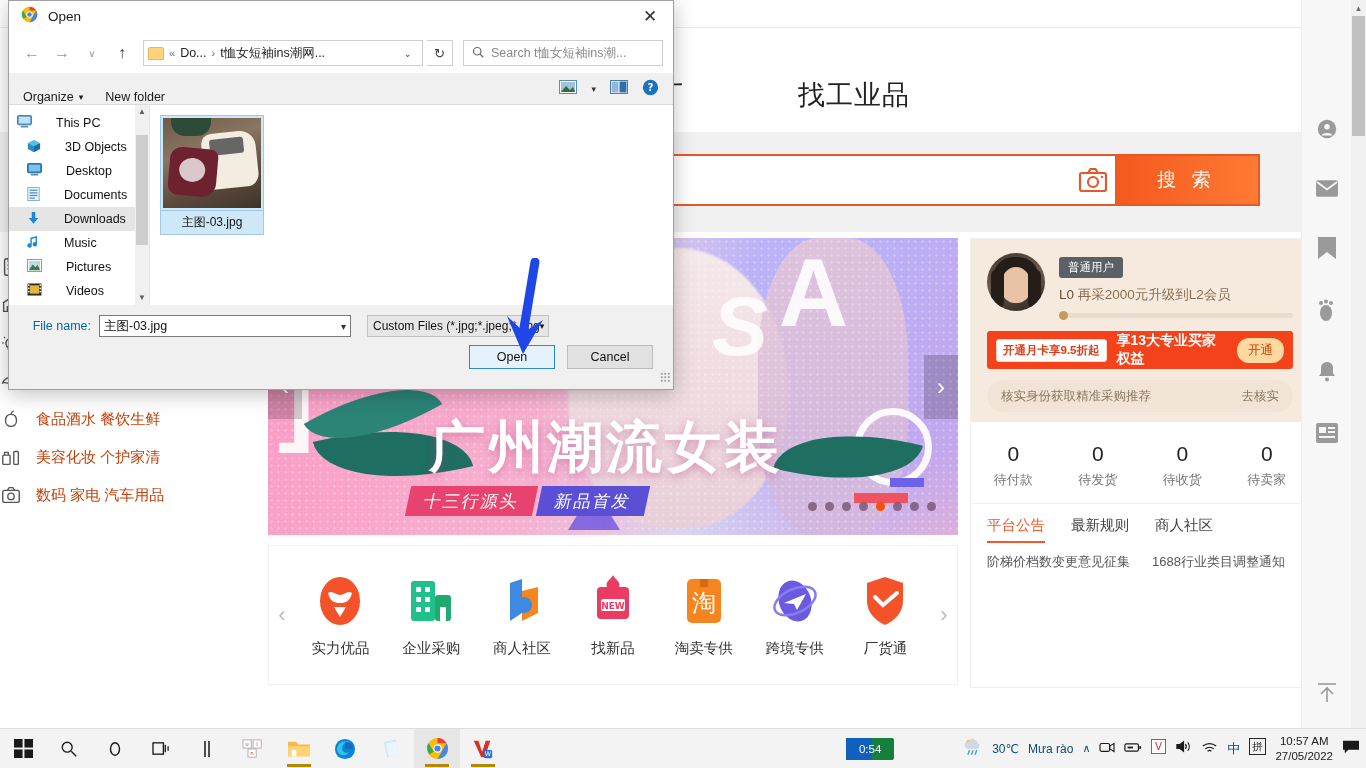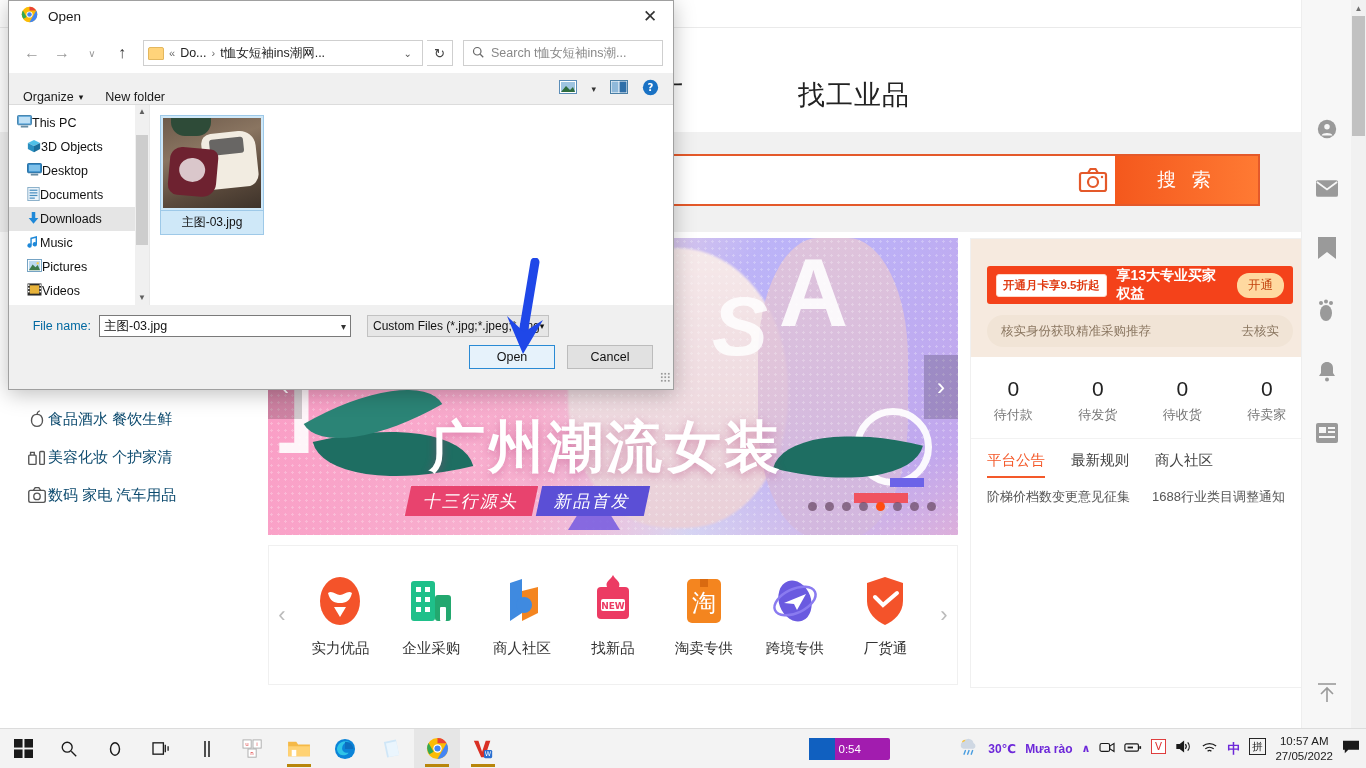--- a/index.html
+++ b/index.html
@@ -56,22 +56,22 @@
     color: #fff; font-size: 19px; letter-spacing: 5px;
     display: flex; align-items: center; justify-content: center; cursor: pointer;
   }
 
   
   .catbar {
     position: absolute; top: 240px; left: 0; width: 258px; height: 455px;
     background: #fff; padding-top: 8px;
   }
   .catrow {
-    display: flex; align-items: center; 
-    height: 38px; padding-left: 26px; font-size: 15px; color: #0c4a6e;
+    display: flex; align-items: center; gap: 14px;
+    height: 38px; font-size: 15px; color: #c2410c;
   }
   .catrow .ci { width: 22px; height: 22px; flex: 0 0 22px; color: #555; }
 
   
   .banner {
     position: absolute; top: 238px; left: 268px; width: 690px; height: 297px;
     overflow: hidden;
     background:
       radial-gradient(circle at 88% 30%, rgba(160,150,255,.55) 0 22%, rgba(160,150,255,0) 45%),
       radial-gradient(circle at 16% 72%, rgba(255,140,190,.5) 0 26%, rgba(255,140,190,0) 52%),
@@ -215,24 +215,24 @@
   }
   .tb-item {
     width: 46px; height: 40px; display: flex; align-items: center; justify-content: center;
     position: relative; cursor: pointer;
   }
   .tb-item.active { background: #e6e6e6; }
   .tb-item.running::after {
     content: ''; position: absolute; bottom: 2px; left: 11px; width: 24px; height: 3px; background: #b8860b;
   }
   .tray { margin-left: auto; display: flex; align-items: center; height: 40px; padding-right: 6px; gap: 9px; }
-  .tray-txt { font-size: 12px; color: #6d28d9; font-weight: bold; }
+  .tray-txt { font-size: 12px; color: #0c4a6e; }
   .clock { font-size: 11.5px; color: #202020; line-height: 15px; text-align: center; cursor: pointer; }
   .timer-pill {
-    width: 81px; height: 22px; background: #a21caf; border-radius: 2px; position: relative;
+    width: 48px; height: 22px; background: #15803d; border-radius: 2px; position: relative;
     display: flex; align-items: center; justify-content: center; margin-right: 60px;
   }
   .timer-pill .fill { position: absolute; left: 0; top: 0; bottom: 0; width: 26px; background: #1060c0; }
   .timer-pill span { position: relative; color: #fff; font-size: 11.5px; }
 
   
   .dialog {
     position: absolute; left: 8px; top: 0; width: 666px; height: 390px;
     background: #f0f0f0; border: 1px solid #a0a0a0;
     box-shadow: 0 4px 20px rgba(0,0,0,.25);
@@ -269,21 +269,21 @@
   }
   .dlg-tools {
     height: 32px; background: #f0f0f0; border-bottom: 1px solid #dcdcdc;
     display: flex; align-items: center; padding: 0 14px; gap: 22px; font-size: 12.5px; color: #1a1a1a;
   }
   .tool-a { cursor: pointer; display: flex; align-items: center; gap: 5px; margin-top: 16px; }
   .tool-right { margin-left: auto; display: flex; align-items: center; gap: 14px; }
   .dlg-body { height: 200px; display: flex; background: #fff; }
   .dlg-side { width: 140px; background: #fff; padding-top: 6px; position: relative; }
   .side-item {
-    height: 24px; display: flex; align-items: center; gap: 0;
+    height: 24px; display: flex; align-items: center; gap: 24px;
     padding-left: 18px; font-size: 12.5px; color: #111; cursor: pointer;
   }
   .side-item.sel { background: #e5e5e5; }
   .side-item.root { padding-left: 8px; }
   .side-scroll { position: absolute; right: 0; top: 0; width: 14px; height: 200px; background: #f0f0f0; }
   .side-scroll .sb { position: absolute; left: 1px; width: 12px; background: #cdcdcd; }
   .side-scroll .ar { height: 14px; text-align: center; font-size: 8px; color: #606060; line-height: 14px; }
   .dlg-files { flex: 1; background: #fff; border-left: 1px solid #e8e8e8; padding: 10px; }
   .file-card { width: 104px; cursor: pointer; }
   .file-thumb {
@@ -562,20 +562,38 @@
               </svg>
           </div>
           <div class="lb">厂货通</div>
         </div>
       </div>
       <div class="svc-nav">›</div>
     </div>
 
     <div class="rpanel">
       <div class="rp-top">
+        <div class="rp-user">
+          <div class="avatar">
+            <div class="hair"></div>
+            <div class="face"></div>
+            <div class="hair2"></div>
+            <div class="hair3"></div>
+          </div>
+          <div class="rp-info">
+            <span class="badge-user">普通用户</span>
+            <div class="rp-level">
+              <b>L0</b>
+              <span>再采2000元升级到L2会员</span>
+            </div>
+            <div class="rp-prog">
+                <i></i>
+              </div>
+          </div>
+        </div>
         <div class="rp-vip">
           <span class="vip-tag">开通月卡享9.5折起</span>
           <span class="vip-txt">享13大专业买家权益</span>
           <span class="vip-btn">开通</span>
         </div>
         <div class="rp-tip">
           <span>核实身份获取精准采购推荐</span>
           <a>去核实</a>
         </div>
       </div>

